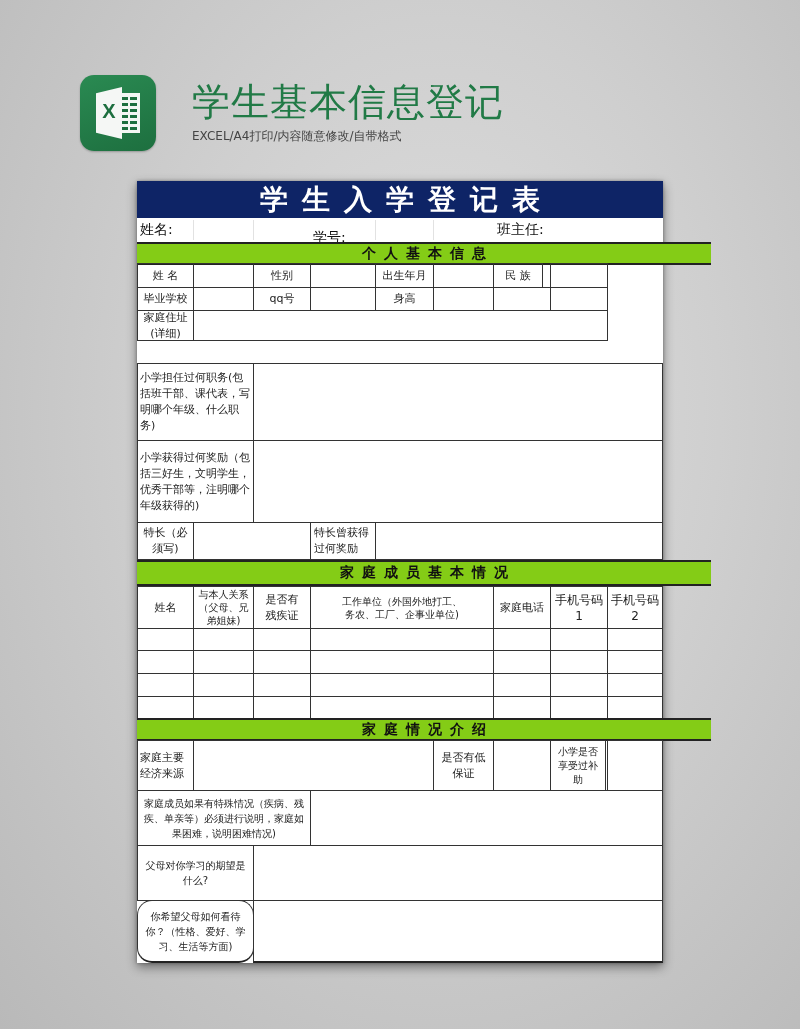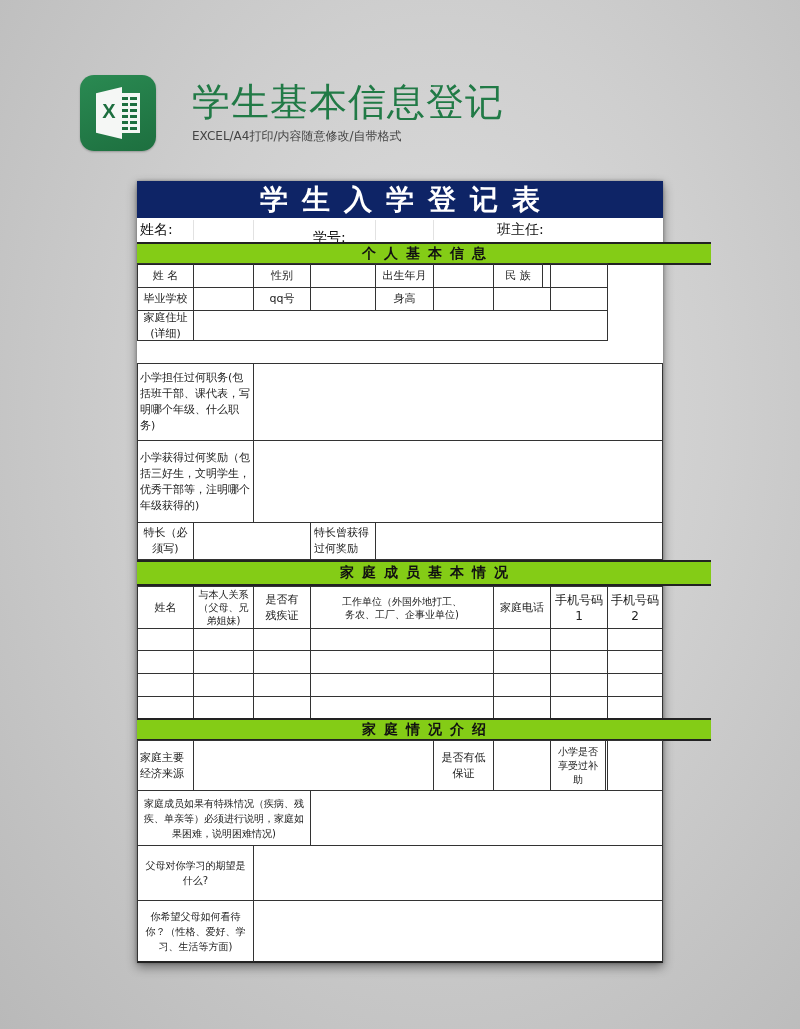--- a/index.html
+++ b/index.html
@@ -195,15 +195,15 @@
   <div class="cell b" style="left:356px;top:559px;width:58px;height:51px;"></div>
   <div class="cell b" style="left:413px;top:559px;width:56px;height:51px;padding:0 6px;font-size:10px;line-height:14px;">小学是否享受过补助</div>
   <div class="cell b" style="left:470px;top:559px;width:56px;height:51px;"></div>
 
   <div class="cell b" style="left:0;top:609px;width:174px;height:56px;padding:0 4px;font-size:10px;line-height:15px;">家庭成员如果有特殊情况（疾病、残疾、单亲等）必须进行说明，家庭如果困难，说明困难情况)</div>
   <div class="cell b" style="left:173px;top:609px;width:353px;height:56px;"></div>
 
   <div class="cell b" style="left:0;top:664px;width:117px;height:56px;padding:0 4px;font-size:10px;line-height:15px;">父母对你学习的期望是什么?</div>
   <div class="cell b" style="left:116px;top:664px;width:410px;height:56px;"></div>
 
-  <div class="cell b" style="left:0;top:719px;width:117px;height:63px;padding:0 3px;font-size:10px;line-height:15px;border-bottom:2px solid #222;">你希望父母如何看待你？（性格、爱好、学习、生活等方面)</div>
+  <div class="cell b" style="left:0;top:719px;width:117px;height:63px;padding:0 3px;font-size:10px;line-height:15px;border-bottom:2px solid #222;border-radius:15px;">你希望父母如何看待你？（性格、爱好、学习、生活等方面)</div>
   <div class="cell b" style="left:116px;top:719px;width:410px;height:63px;border-bottom:2px solid #222;"></div>
 </div>
 
 </body></html>

